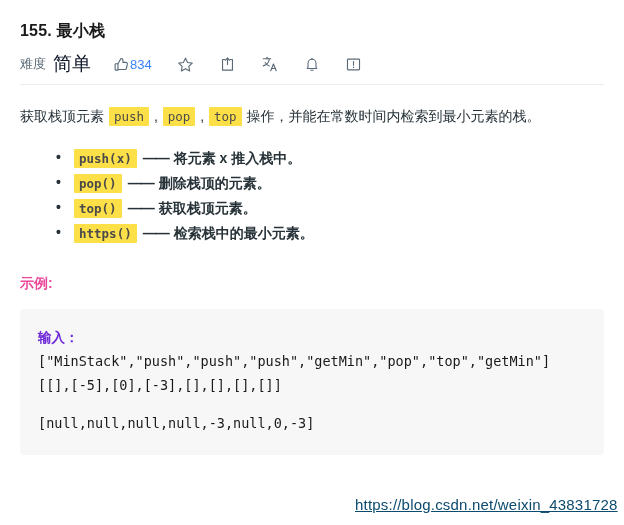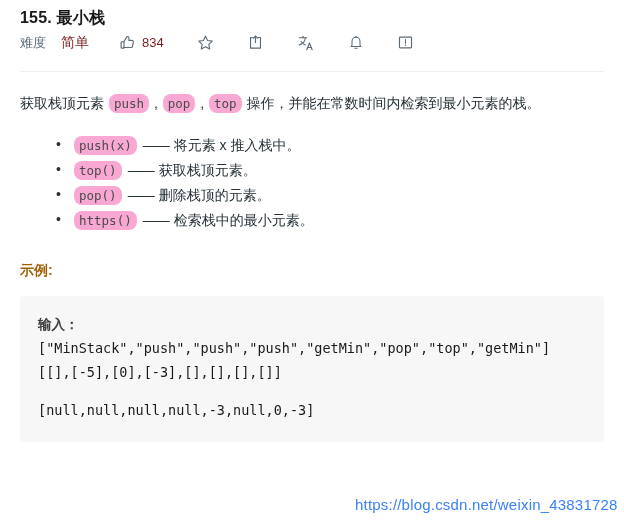--- a/index.html
+++ b/index.html
@@ -14,93 +14,92 @@
     color: #263238;
     overflow: hidden;
     position: relative;
   }
 
   .page {
     position: relative;
     width: 624px;
     height: 386px;
     box-sizing: border-box;
-    padding: 0 20px;
+    padding: 13px 20px;
   }
 
   
   .title {
     font-size: 16px;
     font-weight: bold;
     color: #1a1a1a;
     margin: 0;
     padding-top: 8px;
     letter-spacing: 0.2px;
   }
 
   .meta-row {
     display: flex;
-    align-items: flex-start;
+    align-items: center;
     height: 34px;
     margin-top: 5px;
-    gap: 8px;
   }
   .meta-label {
     font-size: 13px;
     color: #5c6b77;
     margin-right: 7px;
   }
   .meta-difficulty {
-    font-size: 14px;
-    color: #7f1d1d;
+    font-size: 19px;
+    color: #0f172a;
     margin-right: 22px;
   }
   .icon-btn {
     display: flex;
     align-items: center;
     color: #5c6b77;
     margin-right: 25px;
     cursor: pointer;
   }
   .icon-btn:last-child { margin-right: 0; }
   .icon-btn svg { display: block; }
   .like-count {
     font-size: 13px;
-    color: #7f1d1d;
-    margin-left: 6px;
+    color: #3b82f6;
   }
 
   .divider {
     height: 1px;
     background: #eceef0;
     margin: 3px 0 0 0;
   }
 
   
   .desc {
     font-size: 14px;
     line-height: 26px;
     color: #263238;
     margin: 18px 0 0 0;
   }
 
   code.inline {
     font-family: "DejaVu Sans Mono", "Liberation Mono", monospace;
     font-size: 12.5px;
-    background: #f9a8d4;
+    background: #fde047;
     color: #4a4a4a;
-    border-radius: 8px;
+    border-radius: 1px;
     padding: 2px 5px;
     margin: 0 1px;
   }
 
   ul.op-list {
     margin: 16px 0 0 0;
     padding-left: 53px;
     list-style: none;
+    font-weight: bold;
   }
   ul.op-list li {
     font-size: 14px;
     line-height: 25px;
     color: #263238;
     position: relative;
   }
   ul.op-list li::before {
     content: "\2022";
     position: absolute;
@@ -111,60 +110,61 @@
   }
   .dash {
     margin: 0 5px;
     letter-spacing: -1px;
   }
 
   
   .example-label {
     font-size: 14px;
     font-weight: bold;
-    color: #a16207;
+    color: #ec4899;
     margin: 29px 0 0 0;
   }
 
   .code-block {
     margin-top: 16px;
     background: #f7f7f7;
     border-radius: 4px;
     padding: 16px 18px 20px 18px;
     box-sizing: border-box;
     width: 584px;
   }
   .code-heading {
     font-family: "DejaVu Sans Mono", "Liberation Mono", monospace;
     font-size: 13.5px;
     font-weight: bold;
-    color: #404040;
+    color: #6d28d9;
     line-height: 24px;
     white-space: pre;
   }
   .code-line {
     font-family: "DejaVu Sans Mono", "Liberation Mono", monospace;
     font-size: 13.5px;
     color: #1a1a1a;
     line-height: 24px;
     white-space: pre;
   }
   .code-gap { height: 14px; }
 
   
   .watermark {
     position: absolute;
     left: 355px;
     top: 496px;
     font-family: "Liberation Sans", "DejaVu Sans", sans-serif;
     font-size: 15px;
-    color: #3b82f6;
+    color: #0c4a6e;
     white-space: nowrap;
     letter-spacing: 0.2px;
     pointer-events: none;
+    text-decoration: underline;
   }
 </style>
 </head>
 <body>
 
 <div class="page">
 
   <h1 class="title">155. 最小栈</h1>
 
   <div class="meta-row">
@@ -237,24 +237,24 @@
 
   <p class="desc">
     <span>获取栈顶元素 </span><code class="inline">push</code><span> , </span><code class="inline">pop</code><span> , </span><code class="inline">top</code><span> 操作，并能在常数时间内检索到最小元素的栈。</span>
   </p>
 
   <ul class="op-list">
     <li>
       <code class="inline">push(x)</code><span class="dash">——</span><span>将元素 x 推入栈中。</span>
     </li>
     <li>
+      <code class="inline">pop()</code><span class="dash">——</span><span>删除栈顶的元素。</span>
+    </li>
+    <li>
       <code class="inline">top()</code><span class="dash">——</span><span>获取栈顶元素。</span>
-    </li>
-    <li>
-      <code class="inline">pop()</code><span class="dash">——</span><span>删除栈顶的元素。</span>
     </li>
     <li>
       <code class="inline">https()</code><span class="dash">——</span><span>检索栈中的最小元素。</span>
     </li>
   </ul>
 
   <p class="example-label">示例:</p>
 
   <div class="code-block">
     <div class="code-heading">输入：</div>

